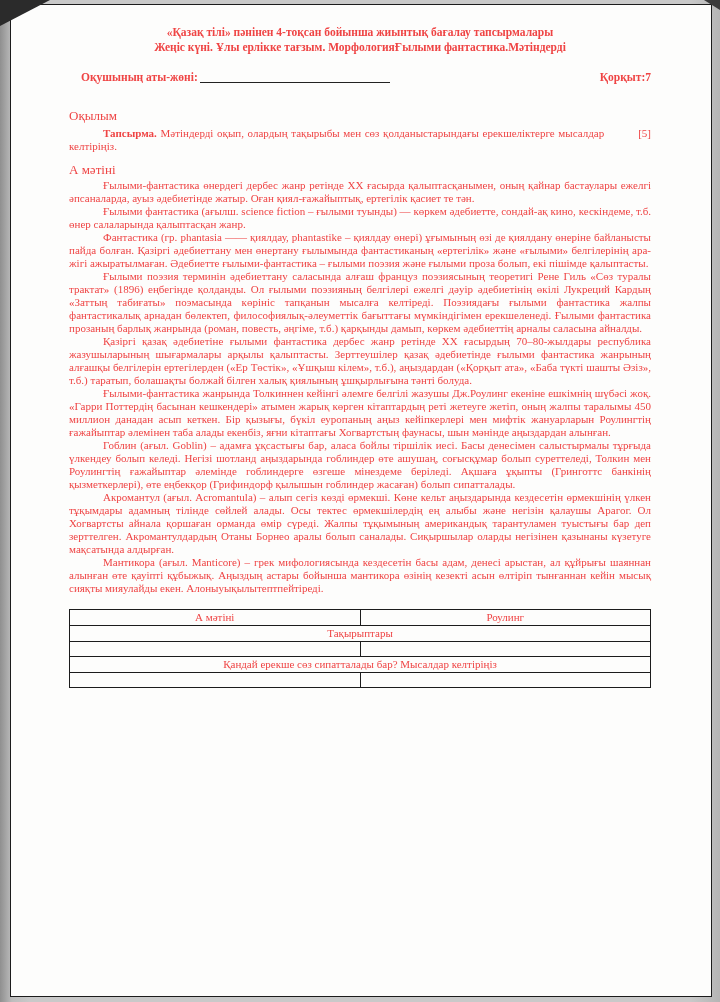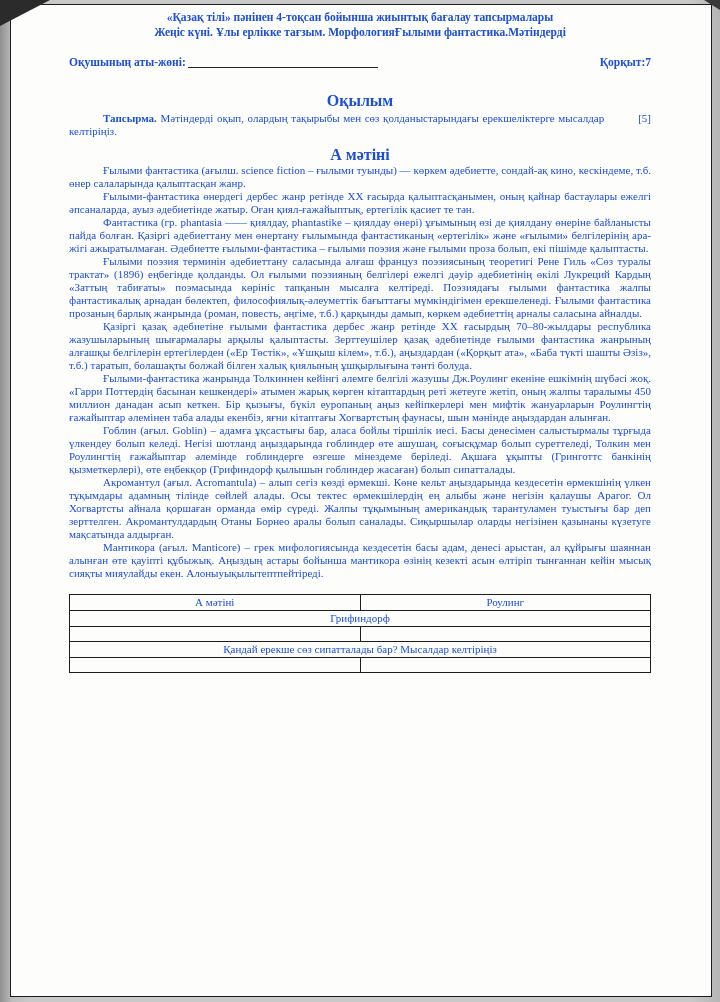--- a/index.html
+++ b/index.html
@@ -9,22 +9,22 @@
     font-family:"Liberation Serif", serif;
     position:relative;
     overflow:hidden;
   }
   .page{
     position:absolute;
     left:10px;top:4px;right:8px;bottom:5px;
     background:#fdfdfc;
     border:1.5px solid #1c1c1c;
     box-sizing:border-box;
-    padding:5px 60px 18px 58px;
-    color:#1d4ed8;
+    padding:20px 60px 18px 58px;
+    color:#ef4444;
     overflow:hidden;
   }
   .corner-tl{
     position:absolute;left:0;top:0;
     width:0;height:0;
     border-top:26px solid #2b2b2b;
     border-right:50px solid transparent;
     z-index:5;
   }
   .corner-tr{
@@ -41,32 +41,31 @@
     line-height:15px;
   }
   .name-row{
     display:flex;
     justify-content:space-between;
     align-items:flex-end;
     font-weight:bold;
     font-size:11.5px;
     margin-top:16px;
   }
-  .name-left{display:flex;align-items:flex-end;}
+  .name-left{display:flex;align-items:flex-end;margin-left:12px;}
   .blank-line{
     display:inline-block;
     width:190px;
     border-bottom:1px solid #222;
     height:11px;
     margin-left:2px;
   }
   .h-center{
-    text-align:center;
-    font-weight:bold;
-    font-size:16px;
+    font-weight:normal;
+    font-size:13px;
     line-height:14px;
   }
   .h-reading{margin-top:26px;margin-bottom:4px;}
   .h-text{margin-top:10px;margin-bottom:2px;}
   .para{
     font-size:11px;
     line-height:13px;
     text-align:justify;
     text-indent:34px;
     margin:0;
@@ -112,40 +111,40 @@
 
   <div class="h-center h-reading">Оқылым</div>
 
   <div class="para task">
     <span class="score">[5]</span>
     <span class="task-label">Тапсырма.</span><span> Мәтіндерді оқып, олардың тақырыбы мен сөз қолданыстарындағы ерекшеліктерге мысалдар келтіріңіз.</span>
   </div>
 
   <div class="h-center h-text">А мәтіні</div>
 
+  <p class="para">Ғылыми-фантастика өнердегі дербес жанр ретінде XX ғасырда қалыптасқанымен, оның қайнар бастаулары ежелгі әпсаналарда, ауыз әдебиетінде жатыр. Оған қиял-ғажайыптық, ертегілік қасиет те тән.</p>
   <p class="para">Ғылыми фантастика (ағылш. science fiction – ғылыми туынды) — көркем әдебиетте, сондай-ақ кино, кескіндеме, т.б. өнер салаларында қалыптасқан жанр.</p>
-  <p class="para">Ғылыми-фантастика өнердегі дербес жанр ретінде XX ғасырда қалыптасқанымен, оның қайнар бастаулары ежелгі әпсаналарда, ауыз әдебиетінде жатыр. Оған қиял-ғажайыптық, ертегілік қасиет те тән.</p>
   <p class="para">Фантастика (гр. phantasia —— қиялдау, phantastike – қиялдау өнері) ұғымының өзі де қиялдану өнеріне байланысты пайда болған. Қазіргі әдебиеттану мен өнертану ғылымында фантастиканың «ертегілік» және «ғылыми» белгілерінің ара-жігі ажыратылмаған. Әдебиетте ғылыми-фантастика – ғылыми поэзия және ғылыми проза болып, екі пішімде қалыптасты.</p>
   <p class="para">Ғылыми поэзия терминін әдебиеттану саласында алғаш француз поэзиясының теоретигі Рене Гиль «Сөз туралы трактат» (1896) еңбегінде қолданды. Ол ғылыми поэзияның белгілері ежелгі дәуір әдебиетінің өкілі Лукреций Кардың «Заттың табиғаты» поэмасында көрініс тапқанын мысалға келтіреді. Поэзиядағы ғылыми фантастика жалпы фантастикалық арнадан бөлектеп, философиялық-әлеуметтік бағыттағы мүмкіндігімен ерекшеленеді. Ғылыми фантастика прозаның барлық жанрында (роман, повесть, әңгіме, т.б.) қарқынды дамып, көркем әдебиеттің арналы саласына айналды.</p>
   <p class="para">Қазіргі қазақ әдебиетіне ғылыми фантастика дербес жанр ретінде XX ғасырдың 70–80-жылдары республика жазушыларының шығармалары арқылы қалыптасты. Зерттеушілер қазақ әдебиетінде ғылыми фантастика жанрының алғашқы белгілерін ертегілерден («Ер Төстік», «Ұшқыш кілем», т.б.), аңыздардан («Қорқыт ата», «Баба түкті шашты Әзіз», т.б.) таратып, болашақты болжай білген халық қиялының ұшқырлығына тәнті болуда.</p>
 
 
   <p class="para">Ғылыми-фантастика жанрында Толкиннен кейінгі әлемге белгілі жазушы Дж.Роулинг екеніне ешкімнің шүбәсі жоқ. «Гарри Поттердің басынан кешкендері» атымен жарық көрген кітаптардың реті жетеуге жетіп, оның жалпы таралымы 450 миллион данадан асып кеткен. Бір қызығы, бүкіл еуропаның аңыз кейіпкерлері мен мифтік жануарларын Роулингтің ғажайыптар әлемінен таба алады екенбіз, яғни кітаптағы Хогвартстың фаунасы, шын мәнінде аңыздардан алынған.</p>
   <p class="para">Гоблин (ағыл. Goblin) – адамға ұқсастығы бар, аласа бойлы тіршілік иесі. Басы денесімен салыстырмалы тұрғыда үлкендеу болып келеді. Негізі шотланд аңыздарында гоблиндер өте ашушаң, соғысқұмар болып суреттеледі, Толкин мен Роулингтің ғажайыптар әлемінде гоблиндерге өзгеше мінездеме беріледі. Ақшаға ұқыпты (Гринготтс банкінің қызметкерлері), өте еңбекқор (Грифиндорф қылышын гоблиндер жасаған) болып сипатталады.</p>
   <p class="para">Акромантул (ағыл. Acromantula) – алып сегіз көзді өрмекші. Көне кельт аңыздарында кездесетін өрмекшінің үлкен тұқымдары адамның тілінде сөйлей алады. Осы тектес өрмекшілердің ең алыбы және негізін қалаушы Арагог. Ол Хогвартсты айнала қоршаған орманда өмір сүреді. Жалпы тұқымының американдық тарантуламен туыстығы бар деп зерттелген. Акромантулдардың Отаны Борнео аралы болып саналады. Сиқыршылар оларды негізінен қазынаны күзетуге мақсатында алдырған.</p>
   <p class="para">Мантикора (ағыл. Manticore) – грек мифологиясында кездесетін басы адам, денесі арыстан, ал құйрығы шаяннан алынған өте қауіпті құбыжық. Аңыздың астары бойынша мантикора өзінің кезекті асын өлтіріп тынғаннан кейін мысық сияқты мияулайды екен. Алоныуықылытептпейтіреді.</p>
 
   <table class="answer">
     <tbody>
       <tr>
         <td style="width:50%">А мәтіні</td>
         <td style="width:50%">Роулинг</td>
       </tr>
       <tr>
-        <td colspan="2">Грифиндорф</td>
+        <td colspan="2">Тақырыптары</td>
       </tr>
       <tr>
         <td></td>
         <td></td>
       </tr>
       <tr>
         <td colspan="2">Қандай ерекше сөз сипатталады бар? Мысалдар келтіріңіз</td>
       </tr>
       <tr>
         <td></td>

